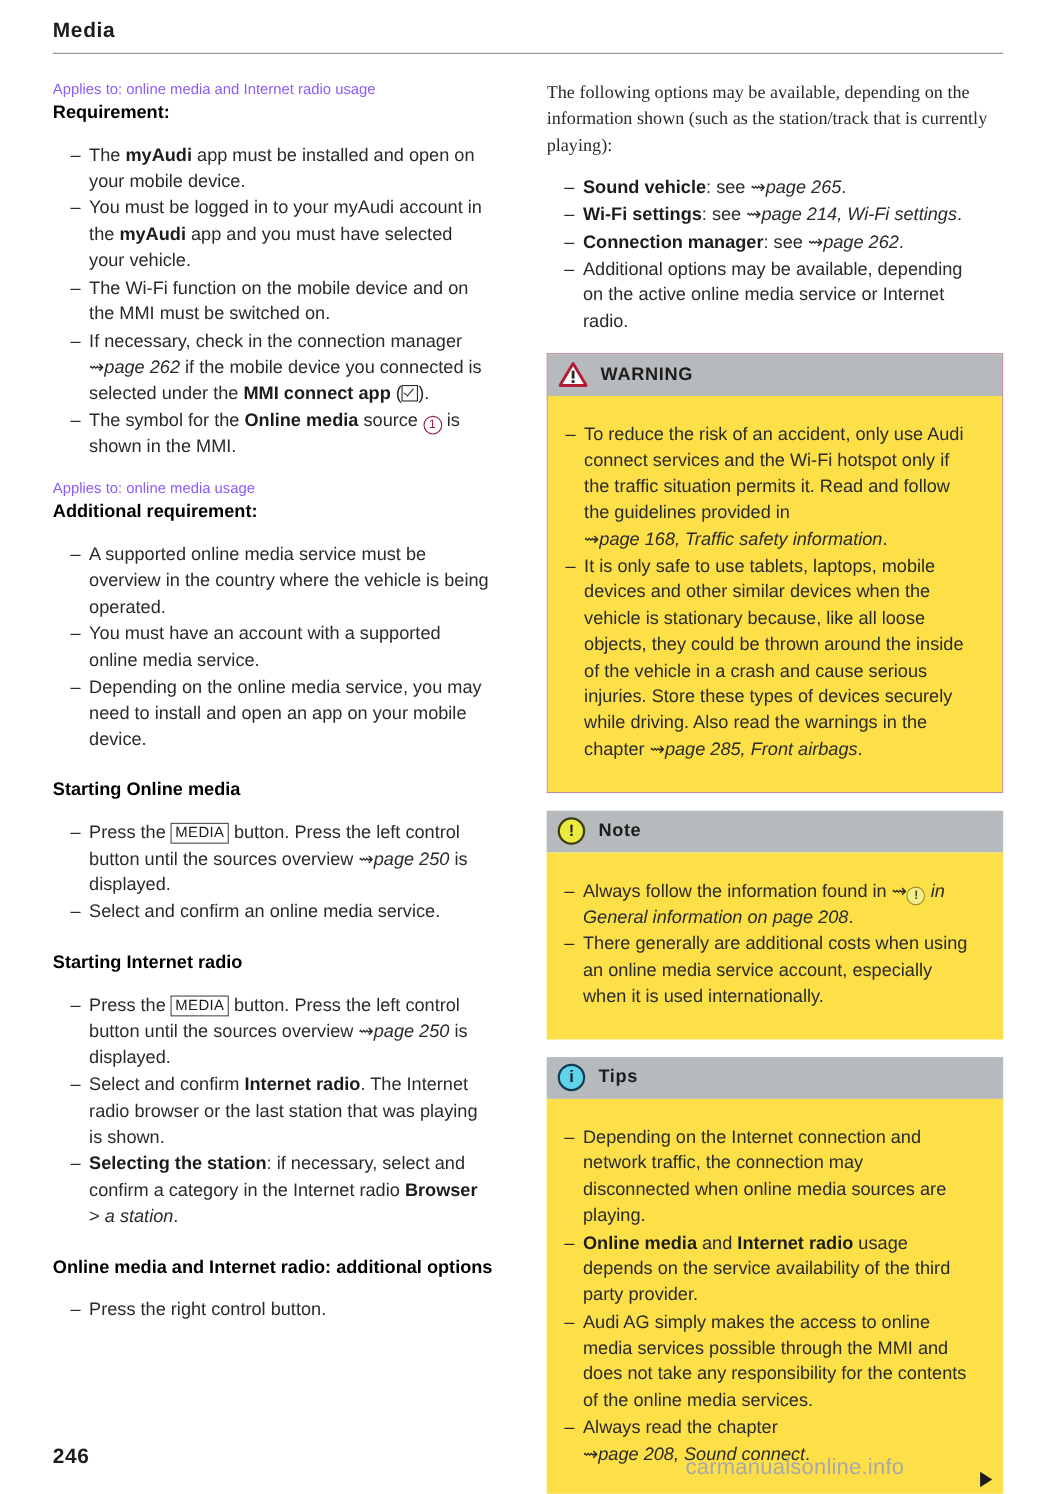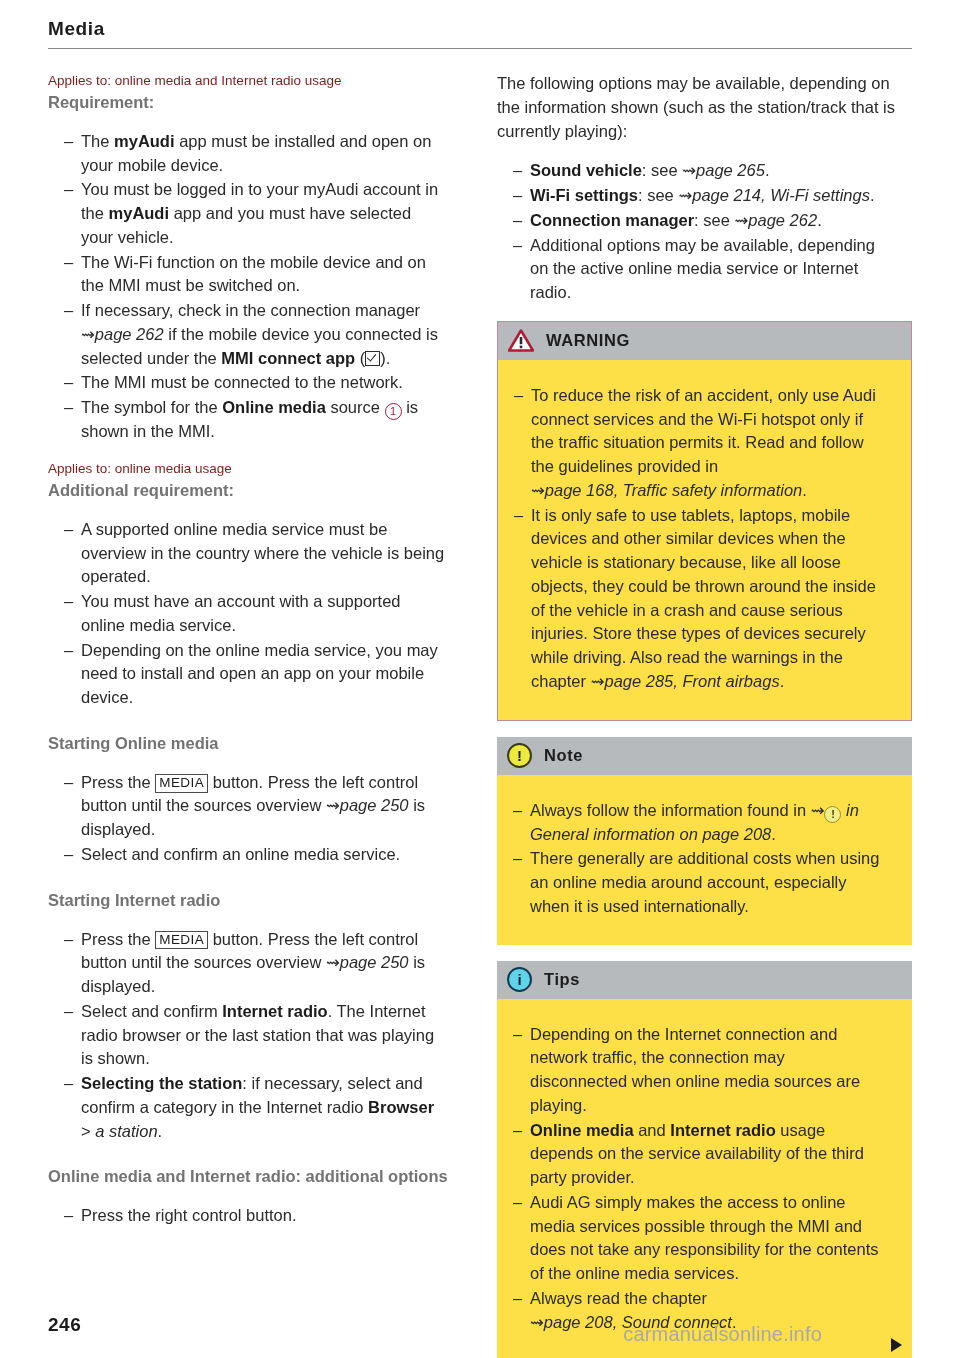--- a/index.html
+++ b/index.html
@@ -53,39 +53,40 @@
     gap: 34px;
   }
   .col {
     width: 415px;
     flex: 0 0 415px;
   }
 
   
   .applies-to {
     font-size: 13.5px;
-    color: #7f1d1d;
+    color: #8b5cf6;
     line-height: 1.35;
     margin: 0 0 1px 0;
   }
   h3.subhead {
     font-size: 16.5px;
     font-weight: bold;
-    color: #737373;
+    color: #000000;
     margin: 0 0 2px 0;
     line-height: 1.38;
   }
   h3.subhead.spaced {
     margin-top: 22px;
   }
   p.body {
     font-size: 16.5px;
     line-height: 1.44;
     margin: 0 0 2px 0;
     color: #2a2a2a;
+    font-family: Liberation Serif, serif;
   }
 
   ul.dashlist {
     list-style: none;
     margin: 16px;
     padding: 0;
   }
   ul.dashlist > li {
     position: relative;
     padding-left: 17px;
@@ -297,21 +298,20 @@
 
       <ul class="dashlist">
         <li><span>The </span><b>myAudi</b><span> app must be installed and open on your mobile device.</span></li>
 
         <li><span>You must be logged in to your myAudi account in the </span><b>myAudi</b><span> app and you must have selected your vehicle.</span></li>
 
         <li><span>The Wi-Fi function on the mobile device and on the MMI must be switched on.</span></li>
 
         <li><span>If necessary, check in the connection manager </span><span class="xref"><span class="xref-arrow">⇝</span><span>page 262</span></span><span> if the mobile device you connected is selected under the </span><b>MMI connect app</b><span> (</span><span class="checkbox-glyph"></span><span>).</span></li>
 
-        <li><span>The MMI must be connected to the network.</span></li>
 
         <li><span>The symbol for the </span><b>Online media</b><span> source </span><span class="circle-num">1</span><span> is shown in the MMI.</span></li>
       </ul>
 
       <div class="applies-to">Applies to: online media usage</div>
       <h3 class="subhead">Additional requirement:</h3>
 
       <ul class="dashlist">
         <li>A supported online media service must be overview in the country where the vehicle is being operated.</li>
         <li>You must have an account with a supported online media service.</li>
@@ -376,21 +376,21 @@
 
       <div class="callout note">
         <div class="cap">
           <span class="note-circle">!</span>
           <span class="cap-label">Note</span>
         </div>
         <div class="cbody">
           <ul class="dashlist">
             <li><span>Always follow the information found in </span><span class="xref-arrow">⇝</span><span class="note-glyph">!</span><span> </span><i>in General information on page 208</i><span>.</span></li>
 
-            <li>There generally are additional costs when using an online media around account, especially when it is used internationally.</li>
+            <li>There generally are additional costs when using an online media service account, especially when it is used internationally.</li>
           </ul>
         </div>
       </div>
 
       <div class="callout tips">
         <div class="cap">
           <span class="tips-circle">i</span>
           <span class="cap-label">Tips</span>
         </div>
         <div class="cbody">

